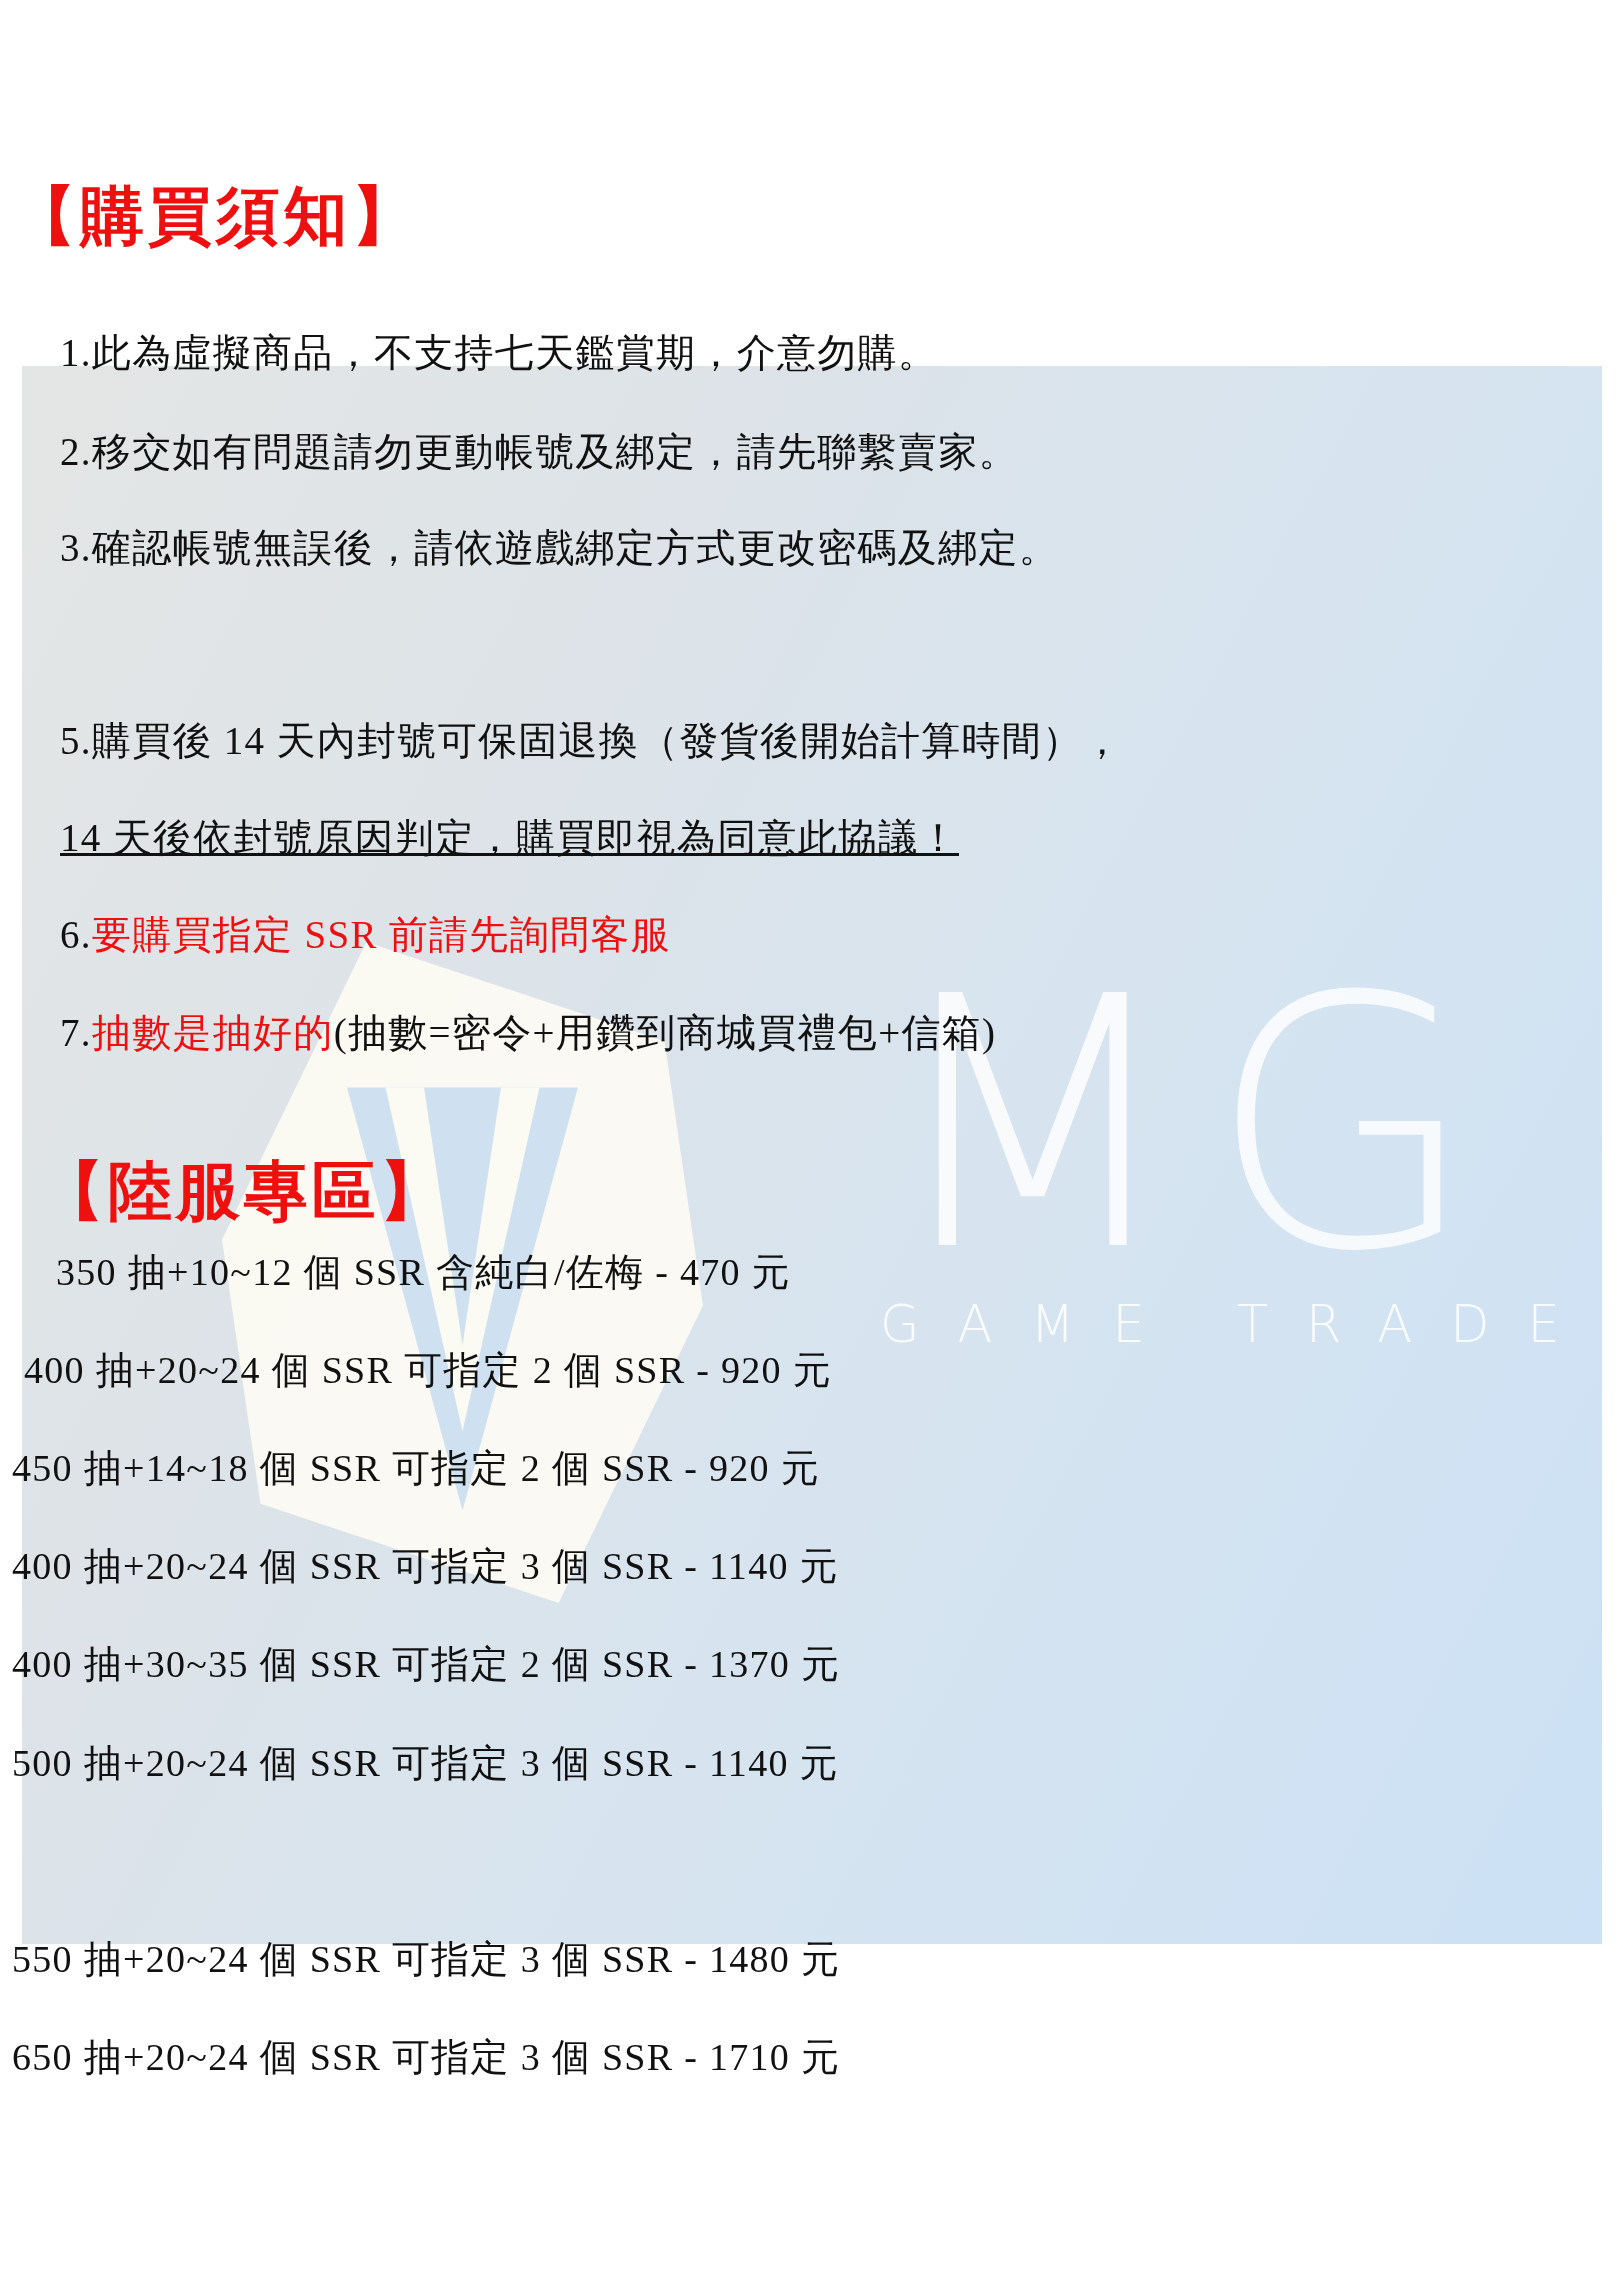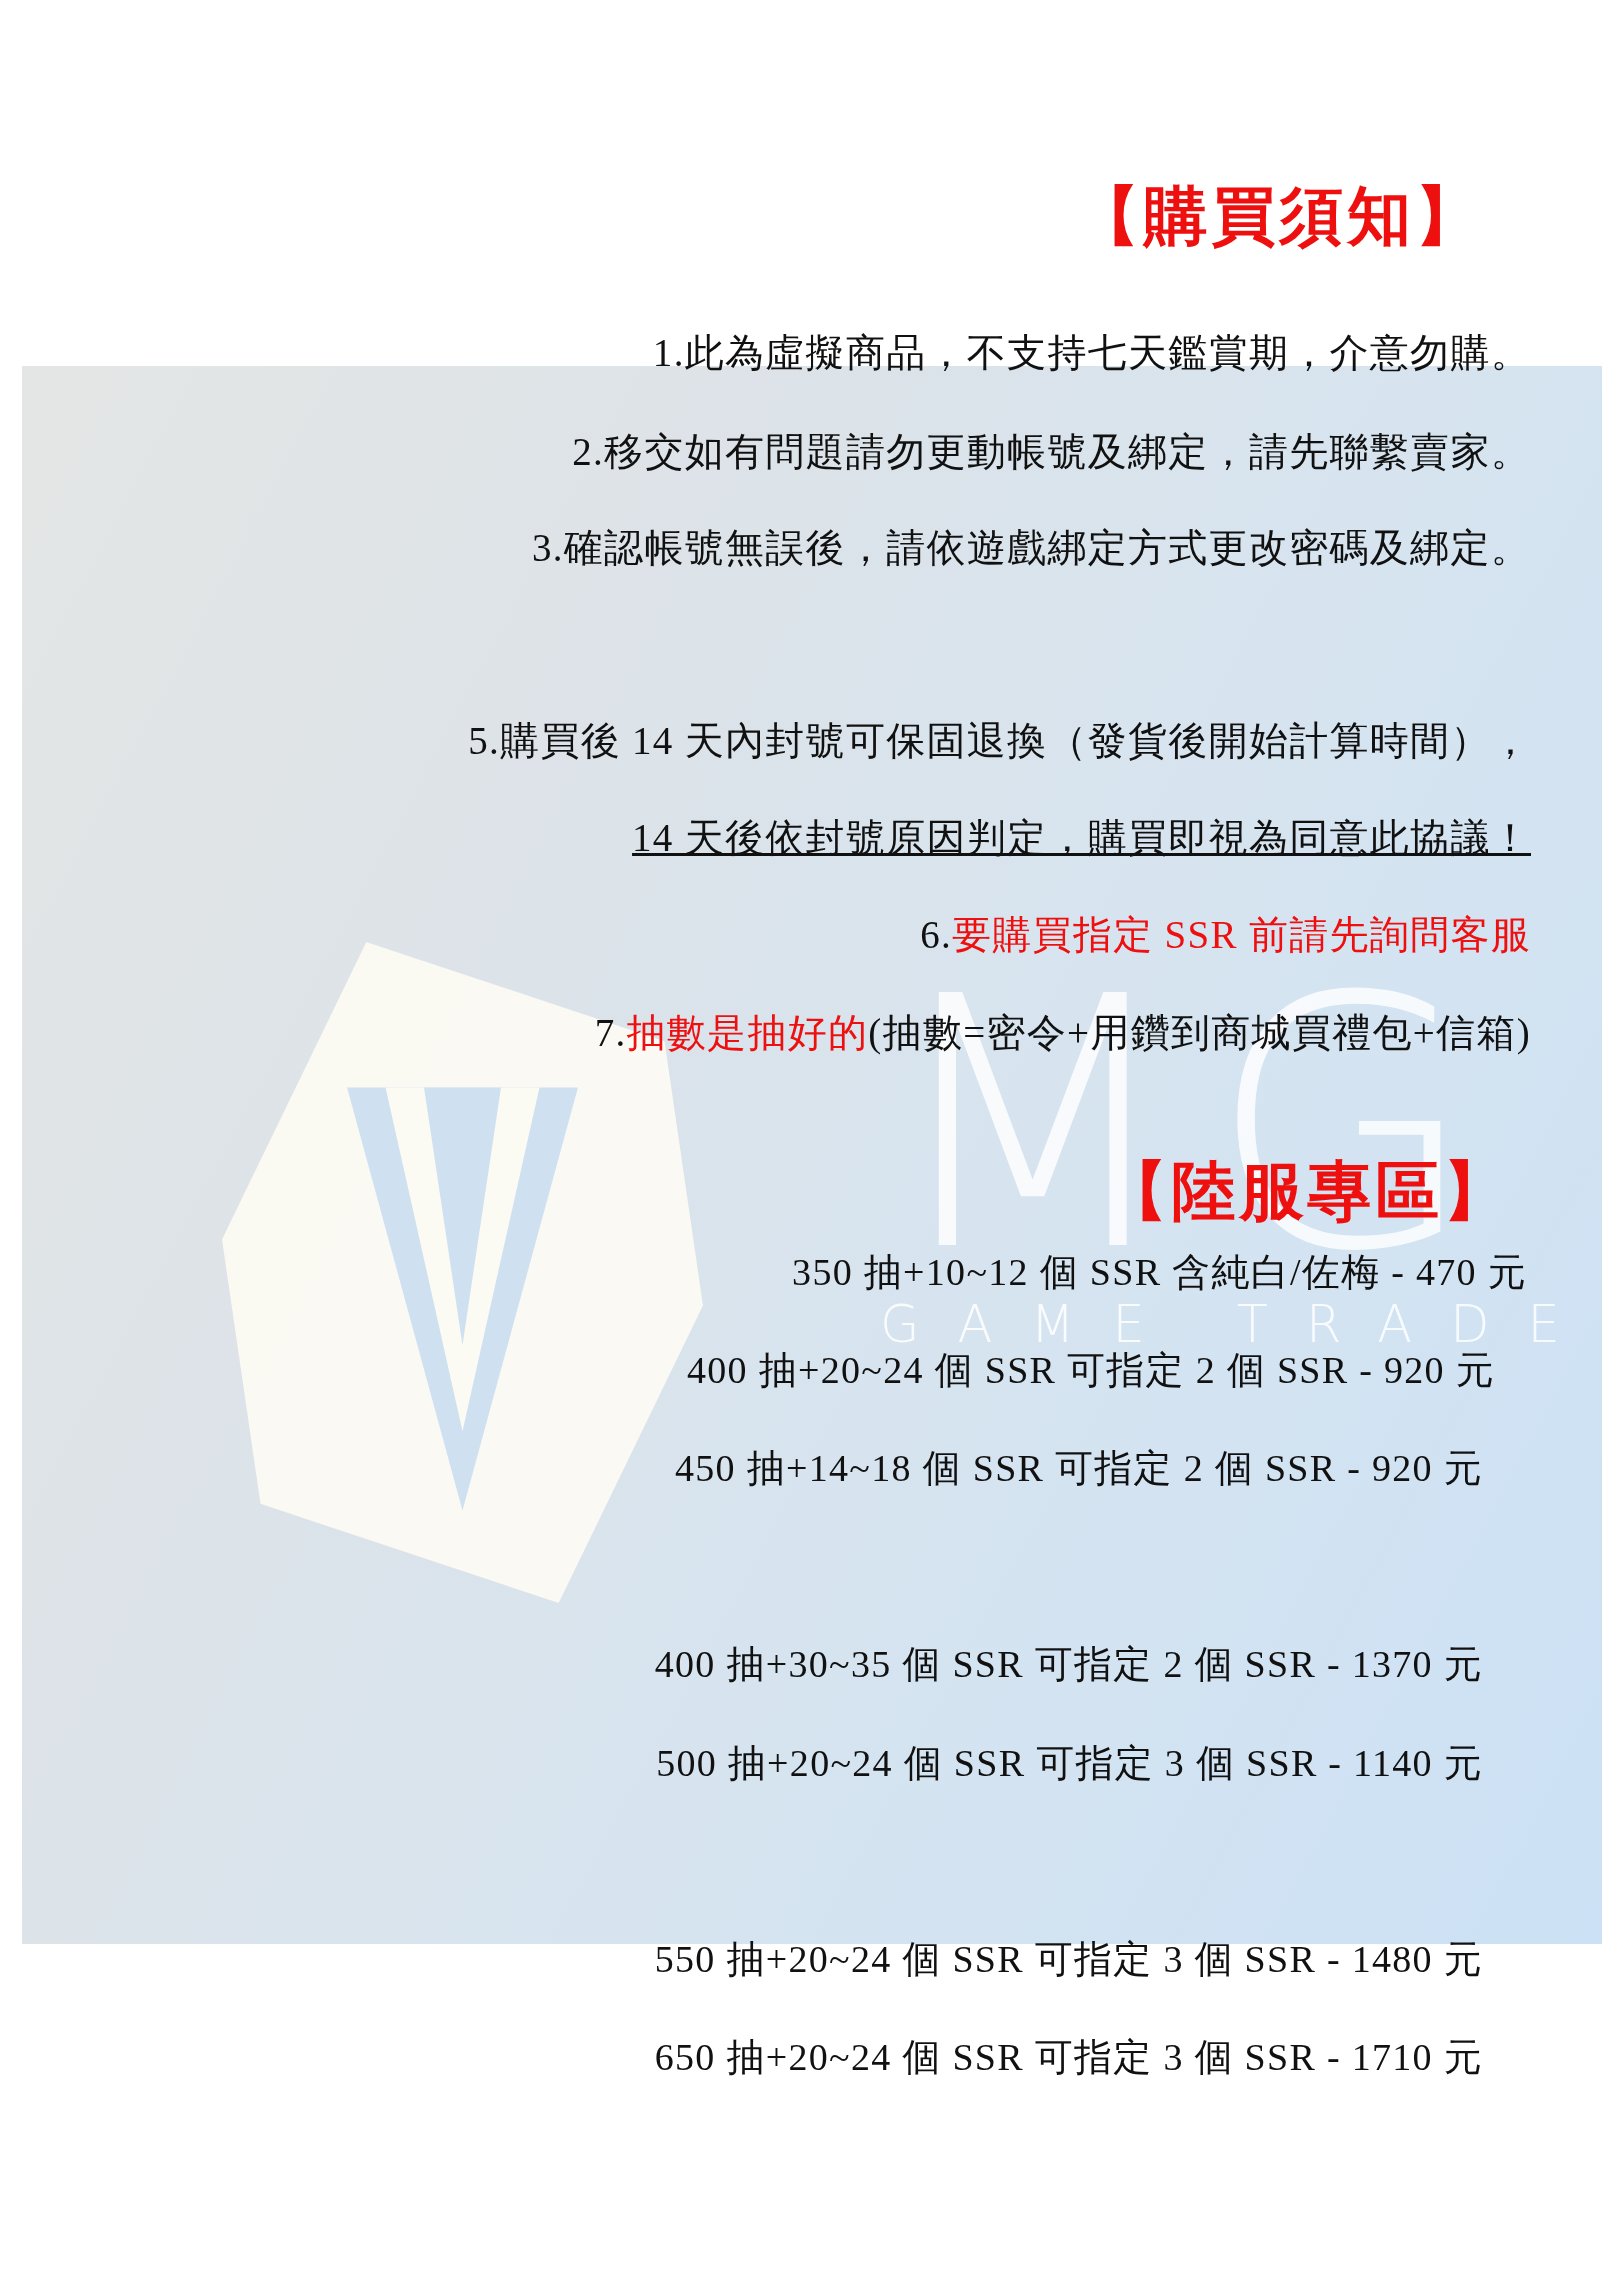--- a/index.html
+++ b/index.html
@@ -57,22 +57,22 @@
     font-family:"DejaVu Sans","Liberation Sans",sans-serif;
     font-weight:300;
     font-size:51px;line-height:1;
     letter-spacing:38px;
     color:rgba(255,255,255,0.85);
     white-space:nowrap;
   }
 
   
   .line{
-    position:absolute;left:0;width:1483px;
-    text-align:right;
+    position:absolute;left:12px;width:1483px;
+    text-align:left;
     white-space:nowrap;
     z-index:5;
   }
   .h-title{
     font-size:64px;line-height:1.1;
     font-weight:bold;
     letter-spacing:3.9px;
   }
   .red{color:#ee0f0f;}
   .black{color:#111111;}
@@ -104,19 +104,20 @@
 
   <div class="line note" style="top:912px;"><span class="black">6.</span><span class="red">要購買指定 SSR 前請先詢問客服</span></div>
 
   <div class="line note" style="top:1010px;"><span class="black">7.</span><span class="red">抽數是抽好的</span><span class="black">(抽數=密令+用鑽到商城買禮包+信箱)</span></div>
 
   <div class="line h-title red" style="top:1157px;margin-left:28px;">【陸服專區】</div>
 
   <div class="line price" style="top:1250px;margin-left:44px;">350 抽+10~12 個 SSR 含純白/佐梅 - 470 元</div>
   <div class="line price" style="top:1348px;padding-left:12px;">400 抽+20~24 個 SSR 可指定 2 個 SSR - 920 元</div>
   <div class="line price" style="top:1446px;">450 抽+14~18 個 SSR 可指定 2 個 SSR - 920 元</div>
+  <div class="line price" style="top:1544px;">400 抽+20~24 個 SSR 可指定 3 個 SSR - 1140 元</div>
   <div class="line price" style="top:1642px;">400 抽+30~35 個 SSR 可指定 2 個 SSR - 1370 元</div>
   <div class="line price" style="top:1741px;">500 抽+20~24 個 SSR 可指定 3 個 SSR - 1140 元</div>
   <div class="line price" style="top:1937px;">550 抽+20~24 個 SSR 可指定 3 個 SSR - 1480 元</div>
   <div class="line price" style="top:2035px;">650 抽+20~24 個 SSR 可指定 3 個 SSR - 1710 元</div>
 
 </div>
 
 
 </body></html>

